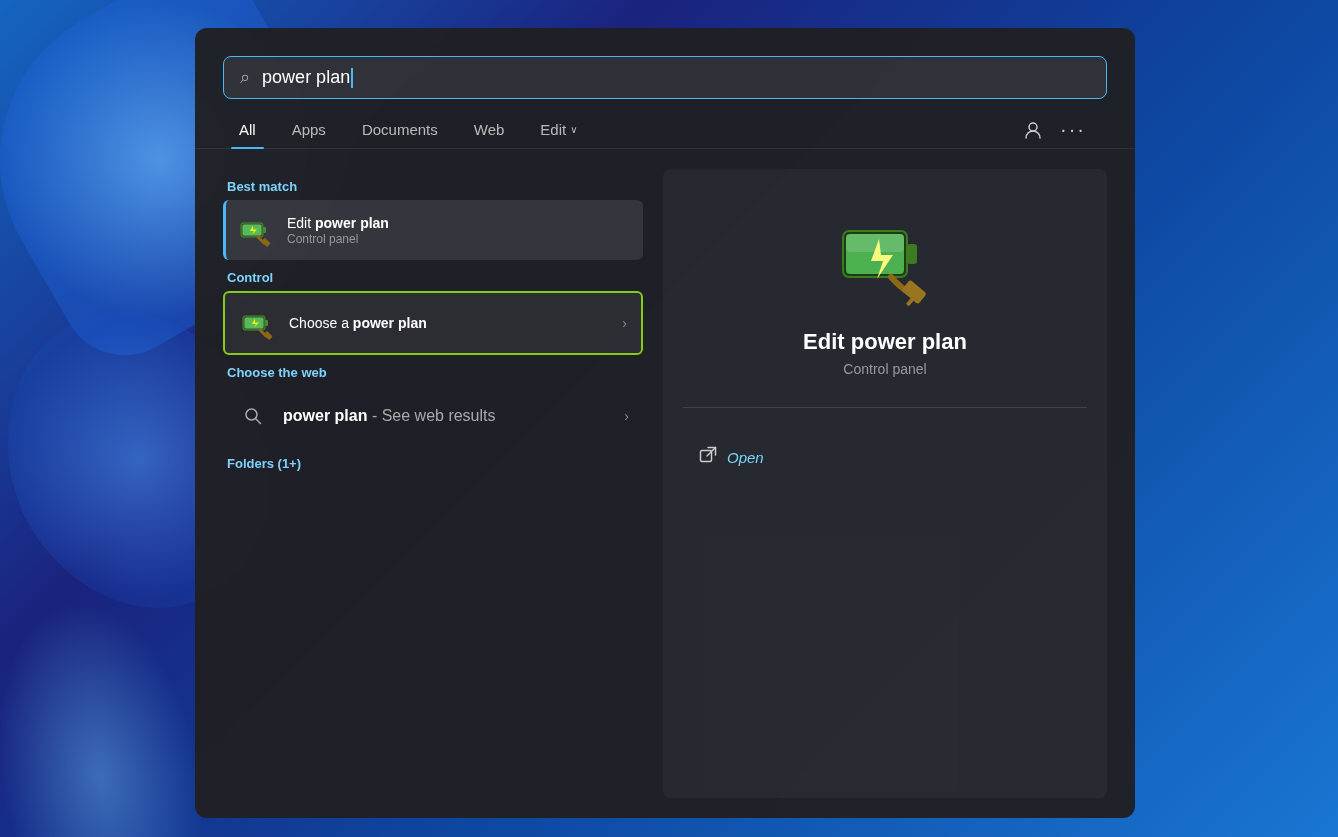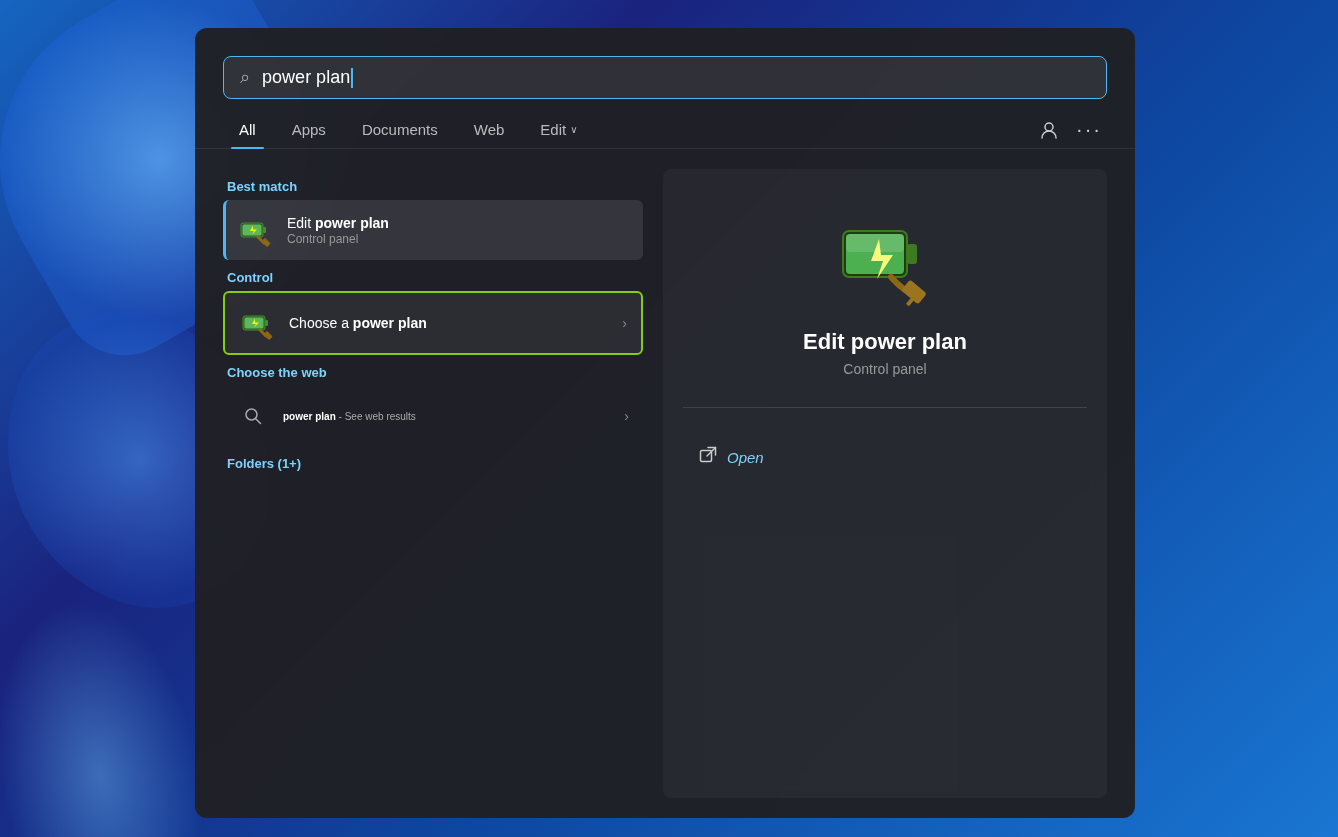--- a/index.html
+++ b/index.html
@@ -91,21 +91,21 @@
       height: 20px;
       background: #4db6f5;
       vertical-align: middle;
       margin-left: 1px;
     }
 
     
     .tabs-row {
       display: flex;
       align-items: center;
-      padding: 12px 28px 0 28px;
+      padding: 12px 44px 0 28px;
       border-bottom: 1px solid rgba(255,255,255,0.08);
       gap: 4px;
       position: relative;
     }
 
     .tab {
       padding: 10px 16px;
       color: #bbb;
       font-size: 15px;
       cursor: pointer;
@@ -243,21 +243,21 @@
       height: 32px;
       display: flex;
       align-items: center;
       justify-content: center;
       color: #aaa;
       font-size: 18px;
     }
 
     .web-text {
       flex: 1;
-      font-size: 10px;
+      font-size: 16px;
       color: #ffffff;
     }
 
     .web-text .query-bold {
       font-weight: 700;
     }
 
     .web-text .see-results {
       color: #aaa;
       font-weight: 400;

